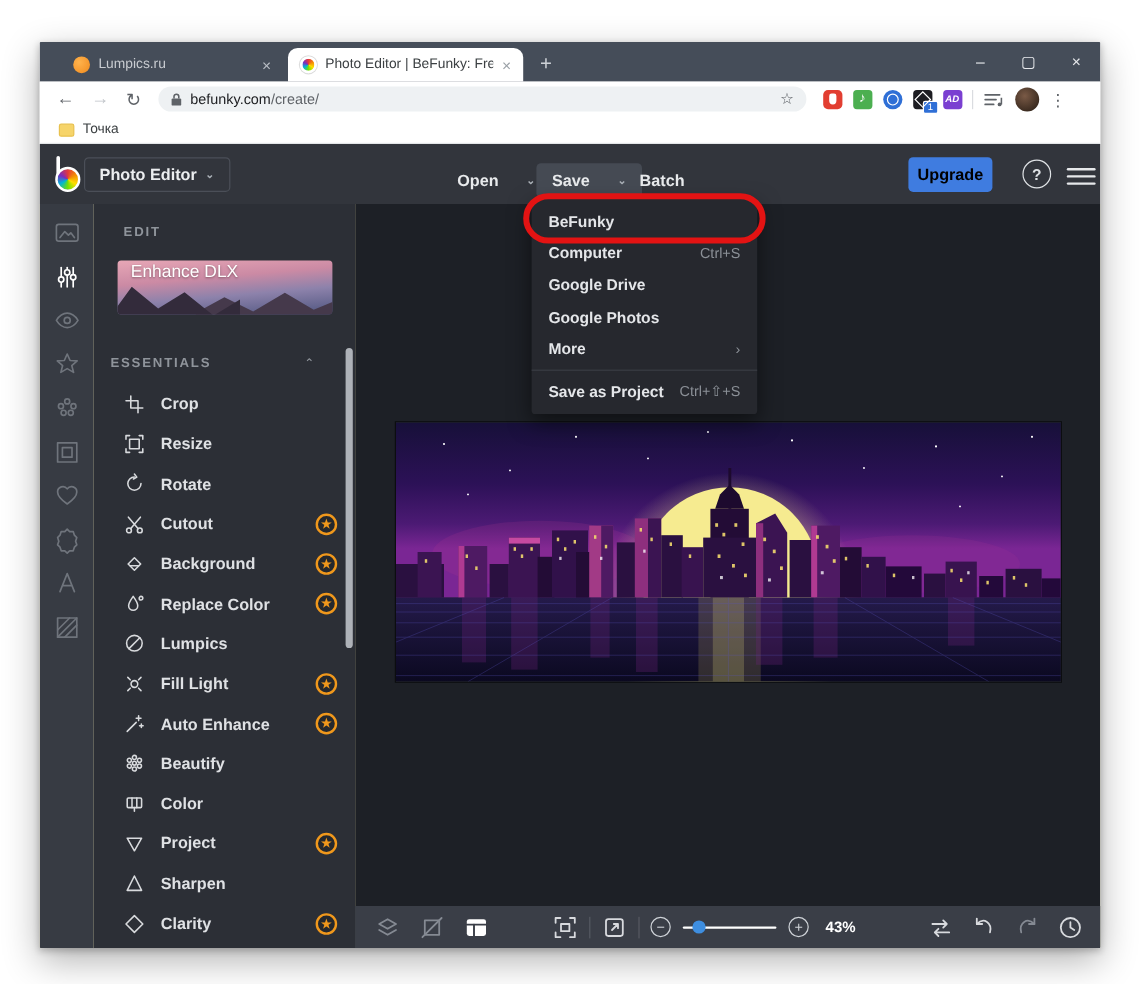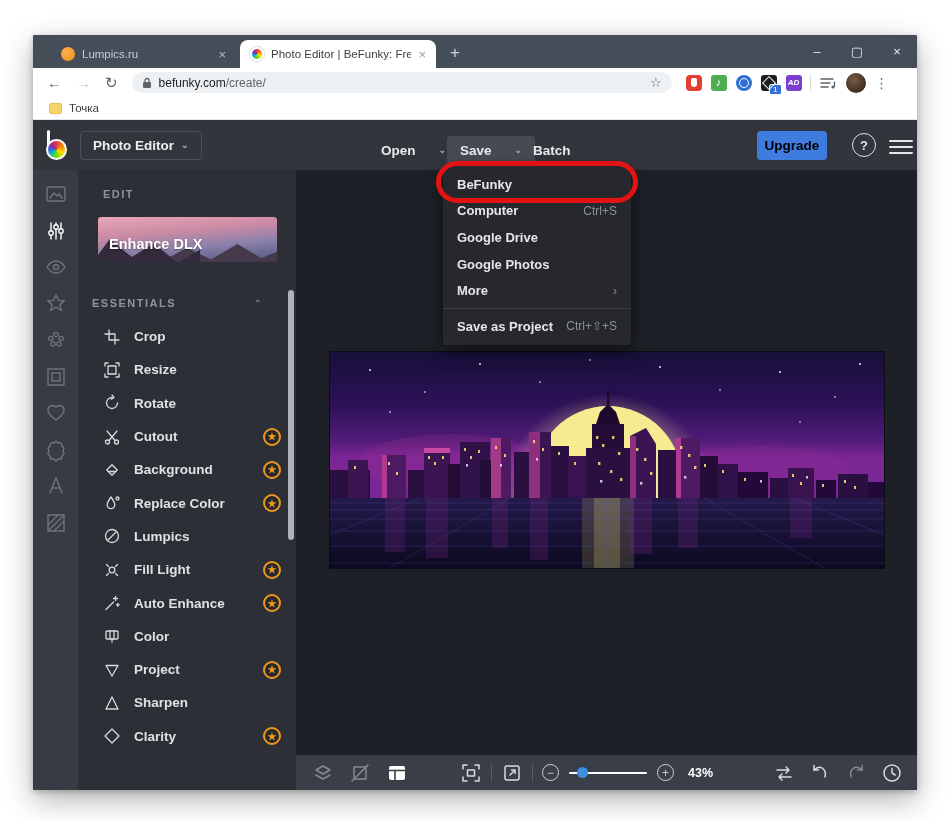--- a/index.html
+++ b/index.html
@@ -49,21 +49,21 @@
 
   .wctrl { display:flex; align-items:center; gap:0; margin-left:auto; height:33px; }
   .wbtn { width:40px; height:100%; color:#e8eaed; display:flex; align-items:center; justify-content:center; font-size:13px; }
 
   
   .apphead { position:absolute; left:0; top:85px; width:100%; height:50px; background:#32353c; display:flex; align-items:center; }
   .logo { position:relative; width:24px; height:30px; margin-left:13px; }
   .logo .stem { position:absolute; left:1px; top:0; width:2.5px; height:20px; background:#fff; border-radius:2px; }
   .logo .wheel { position:absolute; left:0; bottom:0; width:21px; height:21px; border-radius:50%; border:2.5px solid #fff;
                  background:conic-gradient(#e5383b,#f48c06,#ffdd00,#70e000,#00b4d8,#7b2cbf,#e5383b); }
-  .appmenu { margin-left:10px; border:1px solid #4b4f58; border-radius:4px; height:29px; padding:0 12px; display:flex; align-items:center; gap:7px;
+  .appmenu { margin-left:0; border:1px solid #4b4f58; border-radius:4px; height:29px; padding:0 12px; display:flex; align-items:center; gap:7px;
              color:#eceef0; font-size:13.5px; font-weight:bold;text-align:right; }
   .caret { font-size:9px; color:#aab0b7; }
   .hbtn { color:#e8eaec; font-size:13.5px; font-weight:bold; height:29px; display:flex; align-items:center; gap:23px; padding:0 13px; border-radius:4px;margin-top:10px; }
   .hbtn.open { position:absolute; left:335px; }
   .hbtn.save { position:absolute; left:414px; background:#454a53; }
   .hbtn.batch { position:absolute; left:487px; }
   .upgrade { position:absolute; left:724px; width:70px; height:29px; background:#3f7ce0; border-radius:4px; color:#000000; font-size:13.5px; font-weight:bold;
              display:flex; align-items:center; justify-content:center; }
   .help { position:absolute; left:819px; width:24px; height:24px; border:1.6px solid #dfe2e5; border-radius:50%; color:#dfe2e5;
           font-size:13px; font-weight:bold; display:flex; align-items:center; justify-content:center; top:13px; }
@@ -77,21 +77,21 @@
   .ricon.active { color:#ffffff; }
   .ricon svg { width:100%; height:100%; stroke:currentColor; fill:none; stroke-width:1.4; stroke-linecap:round; stroke-linejoin:round; }
 
   .panel { position:absolute; left:45px; top:0; width:218px; height:100%; background:#2c2f36; overflow:hidden; }
   .sechead { font-size:11px; font-weight:bold; letter-spacing:1.5px; color:#8f949b; }
   .edit-head { position:absolute; left:25px; top:18px; }
   .promo { position:absolute; left:20px; top:47px; width:179px; height:45px; border-radius:3px; overflow:hidden;
            background:linear-gradient(175deg,#e7a7b6 0%,#cb8aa4 35%,#8d82ab 62%,#4e557f 100%); }
   .promo .m1 { position:absolute; left:-8px; bottom:-4px; width:110px; height:30px; background:#332b3b; clip-path:polygon(0 100%,18% 10%,38% 70%,58% 25%,80% 90%,100% 45%,100% 100%); }
   .promo .m2 { position:absolute; right:-6px; bottom:-4px; width:120px; height:26px; background:#45394b; clip-path:polygon(0 80%,20% 30%,40% 75%,62% 15%,82% 70%,100% 35%,100% 100%,0 100%); }
-  .promo .plabel { position:absolute; left:11px; top:19px; color:#fff; font-size:14.5px; font-weight:bold; text-shadow:0 1px 2px rgba(0,0,0,.4); }
+  .promo .plabel { position:absolute; left:11px; top:2px; color:#fff; font-size:14.5px; font-weight:normal; text-shadow:0 1px 2px rgba(0,0,0,.4); }
   .ess-row { position:absolute; left:14px; top:127px; width:170px; display:flex; justify-content:space-between; align-items:center; }
   .chev { color:#8f949b; font-size:10px; }
   .items { position:absolute; left:0; top:150px; width:100%; }
   .item { height:33.3px; display:flex; align-items:center; padding-left:25px; color:#dfe1e4; font-size:13.5px; font-weight:bold; position:relative; }
   .iicon { width:18px; height:18px; margin-right:13px; color:#d8dadd; display:flex; align-items:center; justify-content:center; font-size:14px; }
   .iicon svg { width:100%; height:100%; stroke:currentColor; fill:none; stroke-width:1.3; stroke-linecap:round; stroke-linejoin:round; }
   .pbadge { position:absolute; right:15px; width:18px; height:18px; border:2px solid #f0981c; border-radius:50%; color:#f0981c;
             font-size:10px; display:flex; align-items:center; justify-content:center; background:rgba(0,0,0,.15); }
   .scrollbar { position:absolute; left:210px; top:120px; width:6px; height:250px; background:#aeb2b8; border-radius:3px; }
 
@@ -349,20 +349,34 @@
           <span class="pbadge">★</span>
           </div>
         <div class="item">
           <span class="iicon">
               <svg viewBox="0 0 18 18">
                 <path d="M3 15.5L10.5 8M12.5 2.5v4M10.5 4.5h4M14.8 9.3v3M13.3 10.8h3"></path>
               </svg>
             </span>
           <span>Auto Enhance</span>
           <span class="pbadge">★</span>
+          </div>
+        <div class="item">
+          <span class="iicon">
+              <svg viewBox="0 0 18 18">
+                <circle cx="9" cy="9" r="1.6"></circle>
+                <circle cx="9" cy="4.2" r="1.7"></circle>
+                <circle cx="13.2" cy="6.6" r="1.7"></circle>
+                <circle cx="13.2" cy="11.4" r="1.7"></circle>
+                <circle cx="9" cy="13.8" r="1.7"></circle>
+                <circle cx="4.8" cy="11.4" r="1.7"></circle>
+                <circle cx="4.8" cy="6.6" r="1.7"></circle>
+              </svg>
+            </span>
+          <span>Beautify</span>
           </div>
         <div class="item">
           <span class="iicon">
               <svg viewBox="0 0 18 18">
                 <rect x="3" y="4" width="12" height="8" rx="1"></rect>
                 <line x1="7" y1="4" x2="7" y2="12"></line>
                 <line x1="11" y1="4" x2="11" y2="12"></line>
                 <path d="M9 12v3"></path>
               </svg>
             </span>

